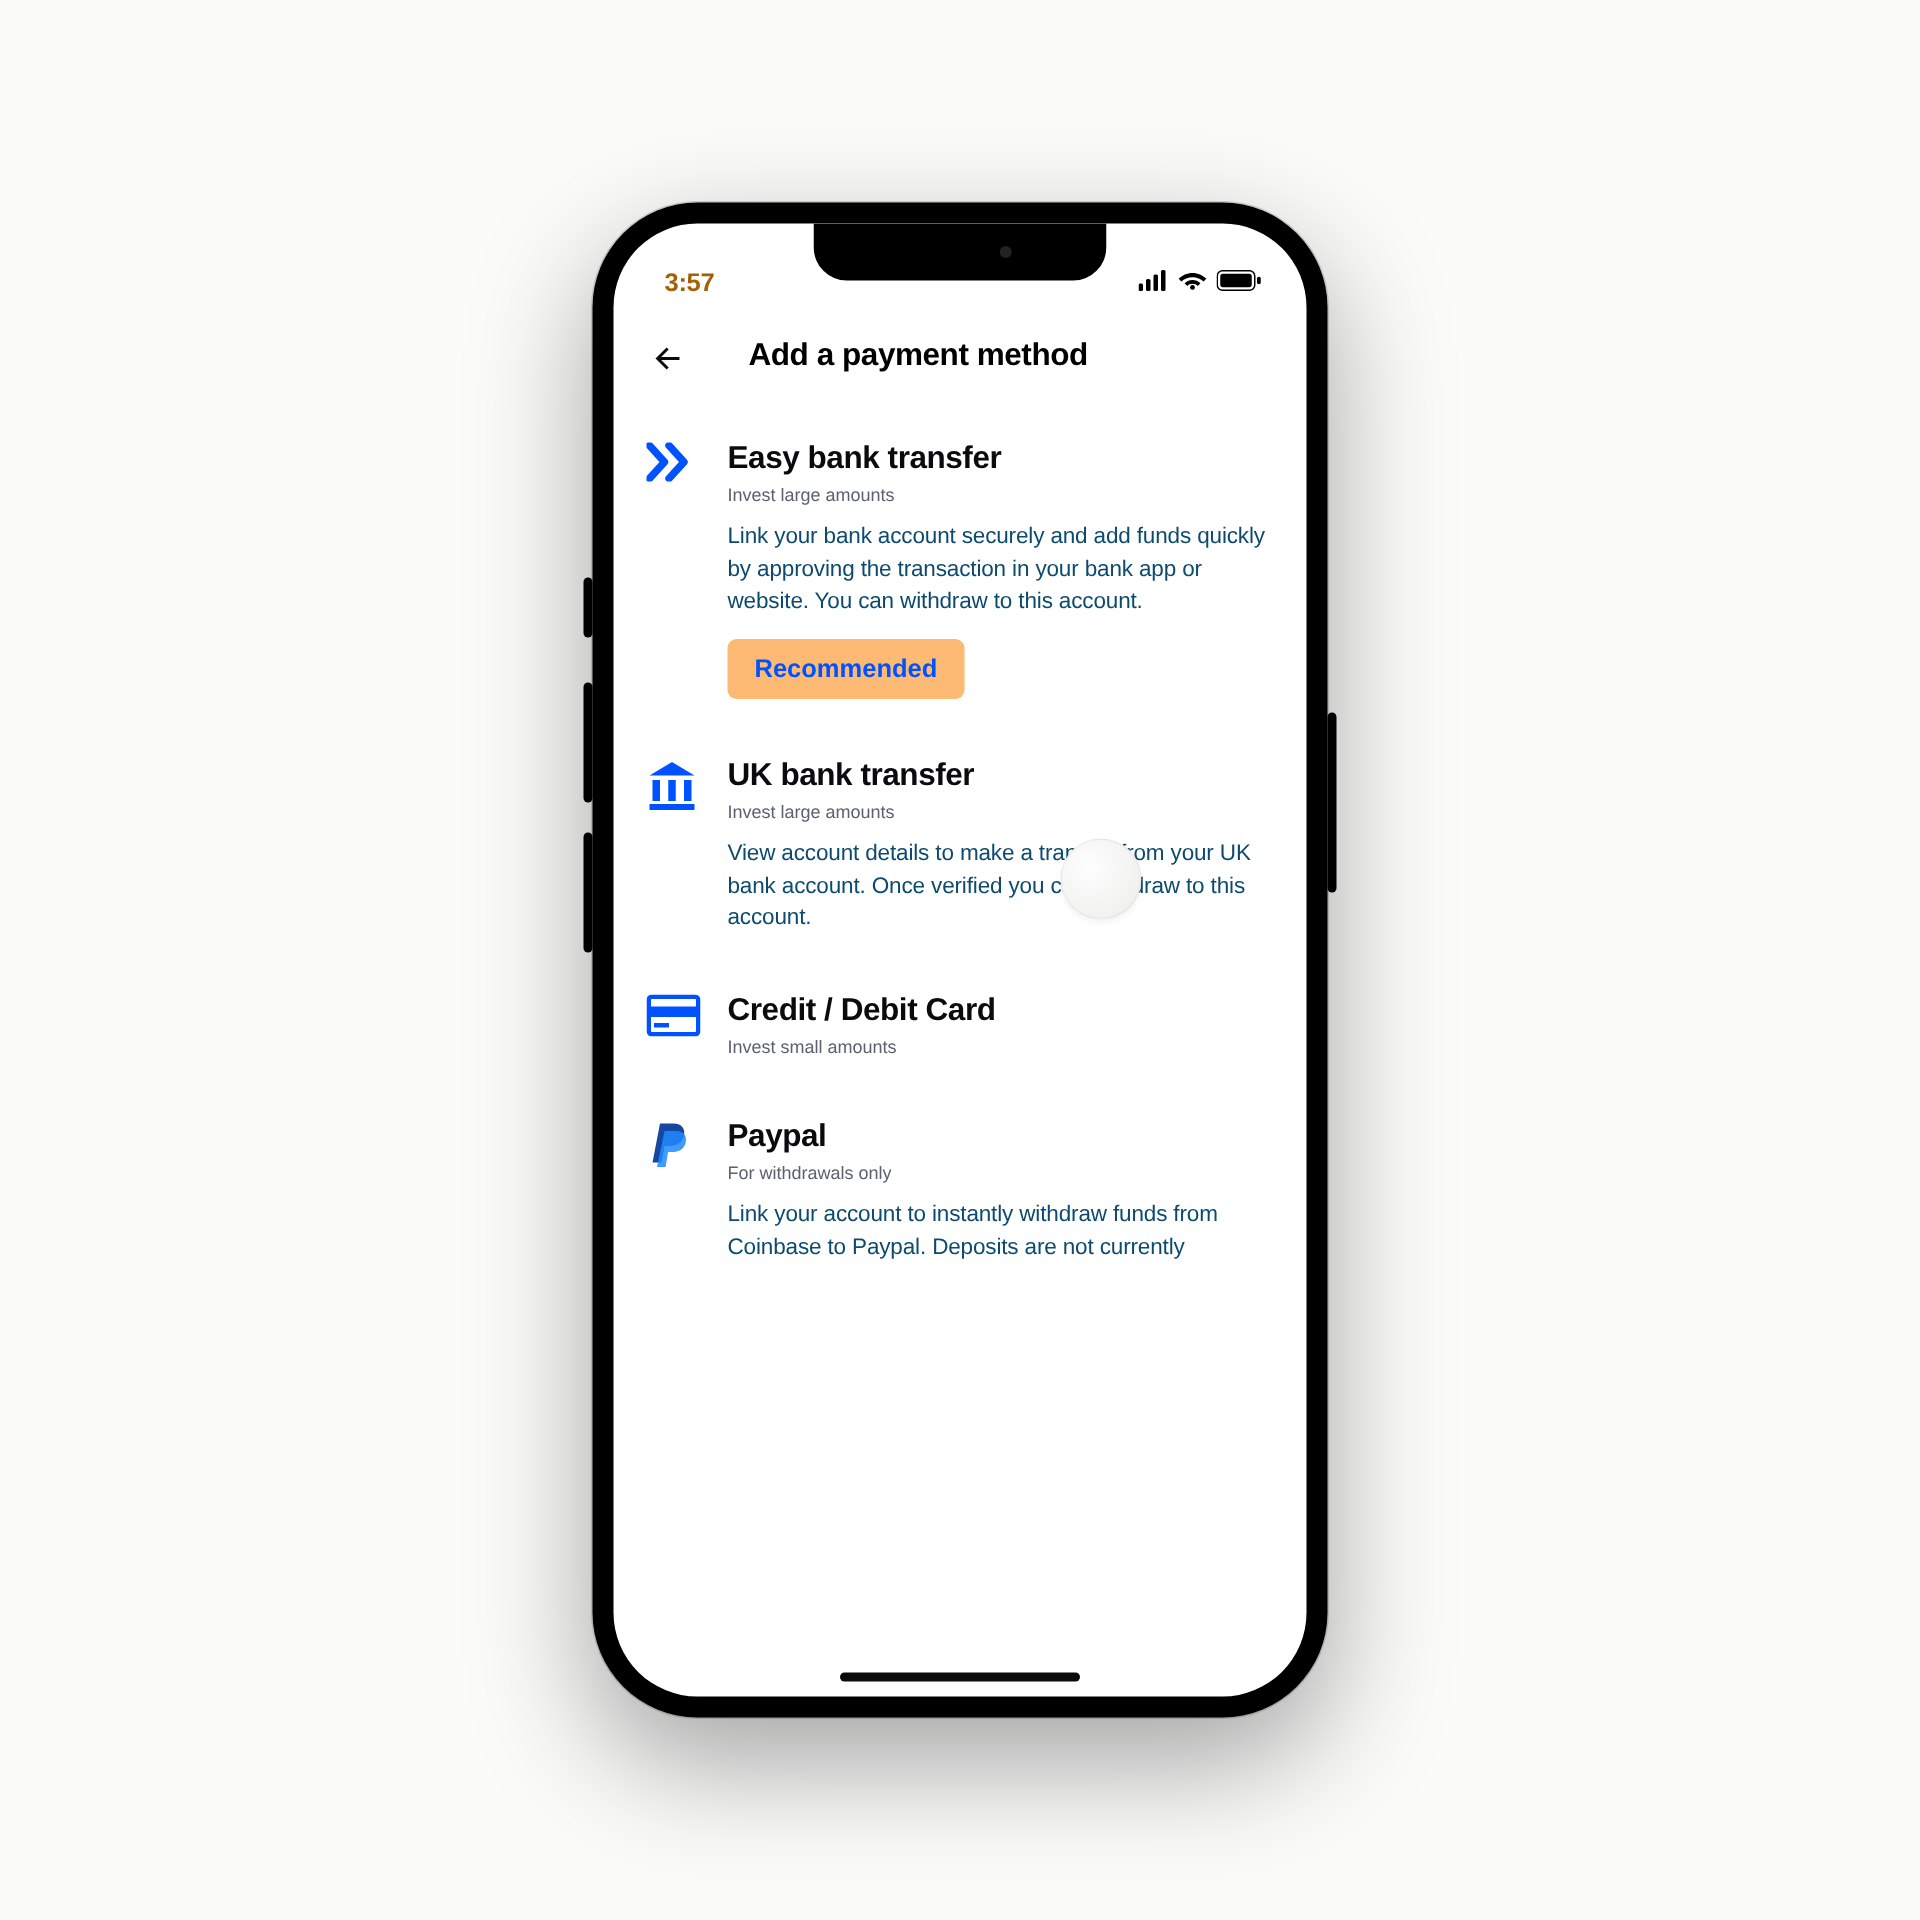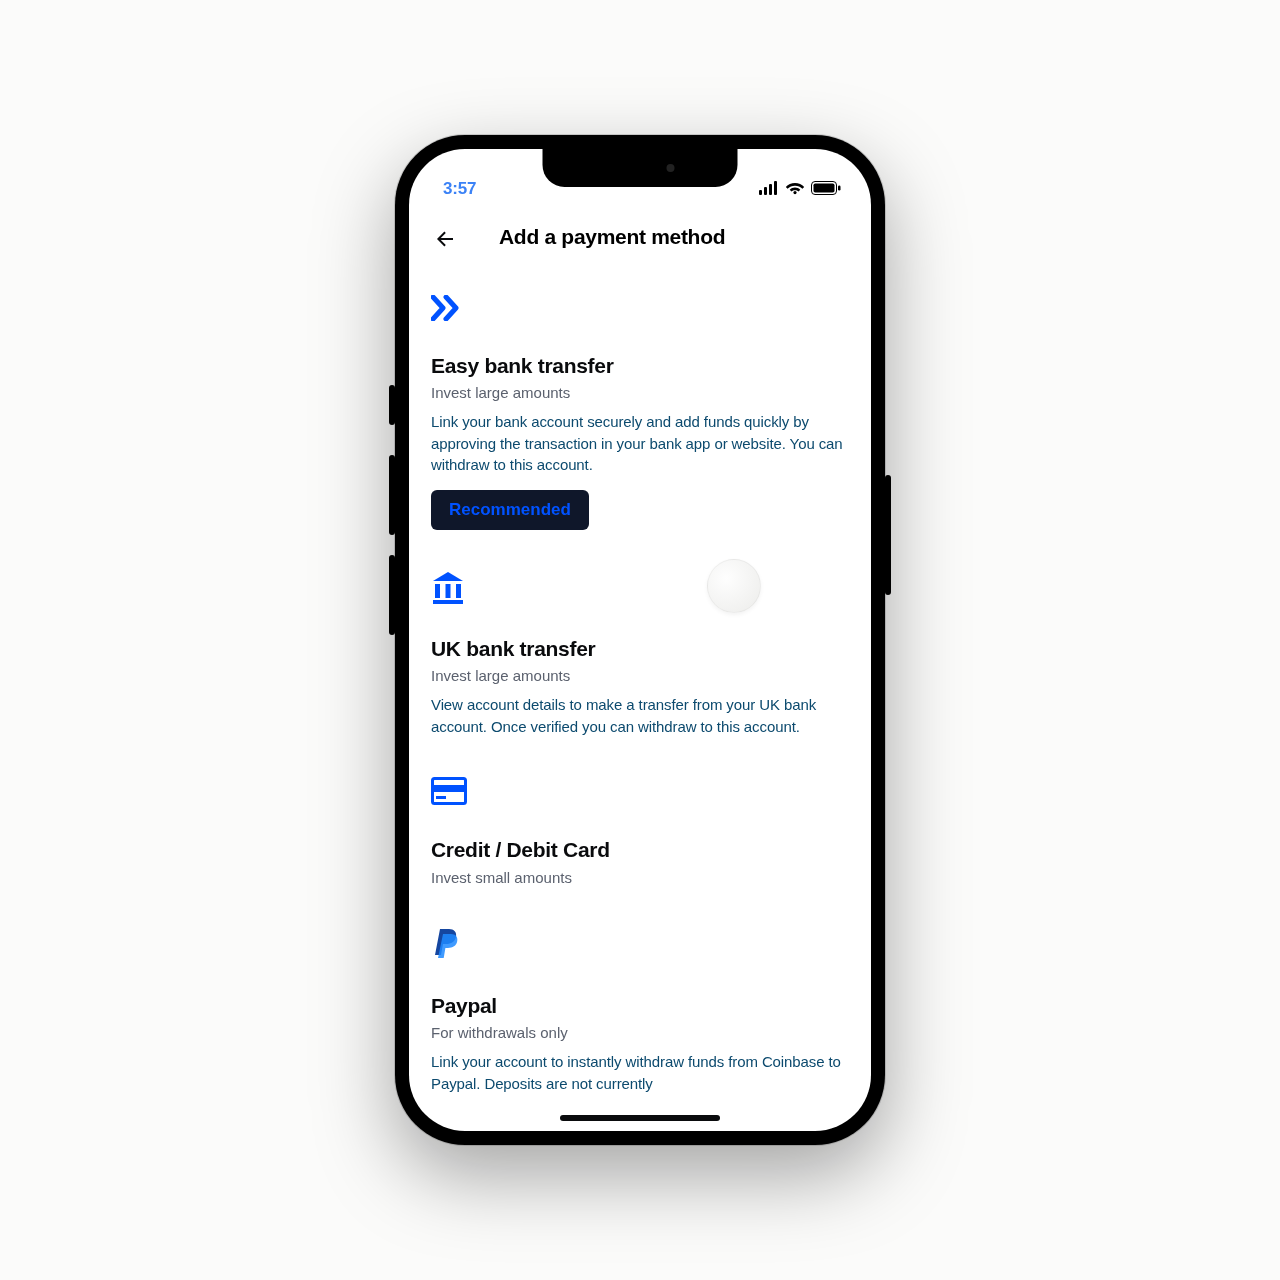--- a/index.html
+++ b/index.html
@@ -62,21 +62,21 @@
       height: 54px;
       display: flex;
       align-items: flex-end;
       justify-content: space-between;
       padding: 0 30px 4px 34px;
       z-index: 4;
     }
     .status-time {
       font-size: 17px;
       font-weight: 700;
-      color: #3b82f6;
+      color: #a16207;
       letter-spacing: -0.2px;
     }
     .status-right {
       display: flex;
       align-items: center;
       gap: 6px;
     }
     .content {
       padding-top: 54px;
       height: 100%;
@@ -99,56 +99,55 @@
       font-weight: 700;
       color: #000;
       margin-left: 40px;
       letter-spacing: -0.3px;
     }
     .list {
       padding: 8px 22px 0 22px;
     }
     .item {
       display: flex;
-      gap: 28px;
+      gap: 18px;
       padding: 14px 0 24px 0;
       cursor: pointer;
-      flex-direction: column;
     }
     .icon-col {
       width: 36px;
       flex-shrink: 0;
       padding-top: 2px;
     }
     .text-col {
       flex: 1;
     }
     .item-title {
       font-size: 21px;
       font-weight: 700;
       color: #0a0b0d;
       letter-spacing: -0.3px;
       line-height: 1.25;
     }
     .item-sub {
-      font-size: 15px;
+      font-size: 12px;
       color: #5b616e;
       margin-top: 4px;
       line-height: 1.3;
     }
     .item-desc {
       font-size: 15px;
       color: #0c4a6e;
       margin-top: 8px;
       line-height: 1.45;
       letter-spacing: -0.1px;
     }
     .badge {
       display: inline-block;
-      background: #0f172a;
+      background: #fdba74;
       color: #0052ff;
       font-weight: 700;
       font-size: 17px;
       padding: 10px 18px;
       border-radius: 6px;
       margin-top: 14px;
     }
     .home-indicator {
       position: absolute;
       bottom: 10px;

